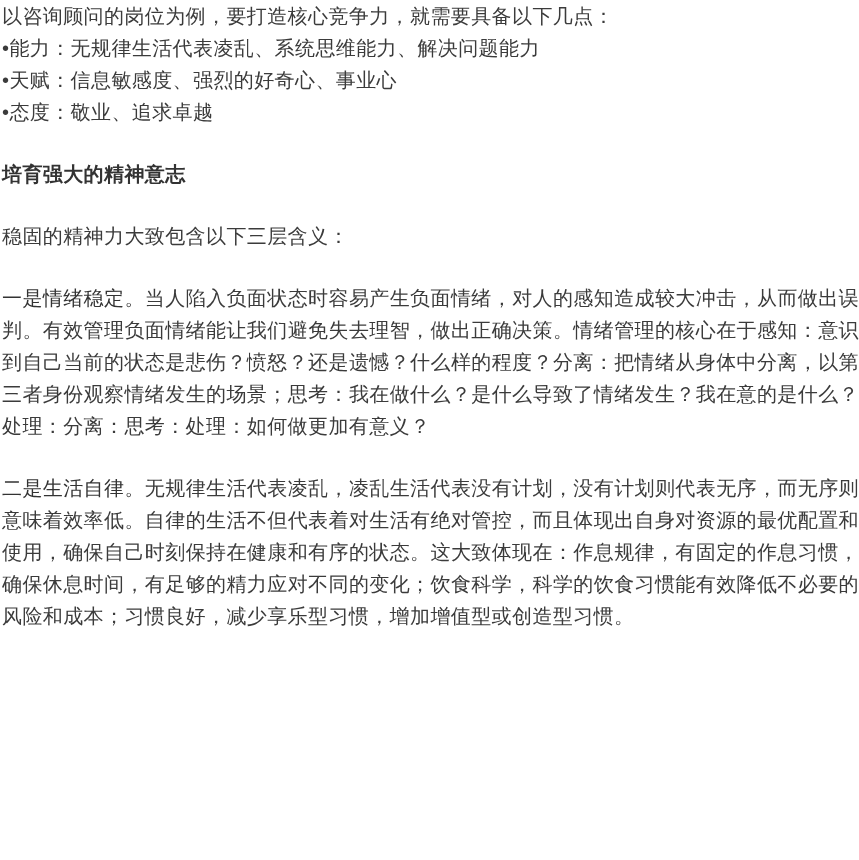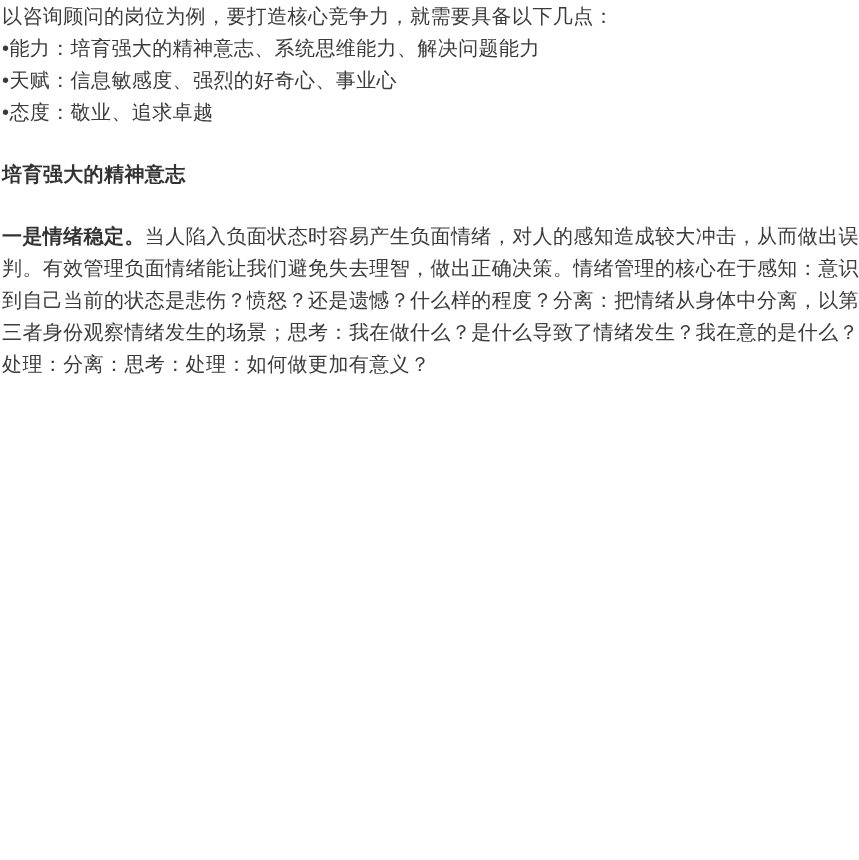--- a/index.html
+++ b/index.html
@@ -30,37 +30,39 @@
     margin: 0;
     padding: 0;
   }
   h2.heading {
     font-size: 20px;
     line-height: 32px;
     font-weight: 700;
     color: #333333;
   }
   .lead {
-    font-weight: 700;
+    font-weight: 400;
     color: #333333;
   }
 </style>
 </head>
 <body>
 
 <main class="article">
 
   <section class="block">
     <div class="line">以咨询顾问的岗位为例，要打造核心竞争力，就需要具备以下几点：</div>
-    <div class="line">•能力：培育强大的精神意志、系统思维能力、解决问题能力</div>
+    <div class="line">•能力：无规律生活代表凌乱、系统思维能力、解决问题能力</div>
     <div class="line">•天赋：信息敏感度、强烈的好奇心、事业心</div>
     <div class="line">•态度：敬业、追求卓越</div>
   </section>
 
 
   <h2 class="block heading">培育强大的精神意志</h2>
 
 
+  <p class="block">稳固的精神力大致包含以下三层含义：</p>
 
   <p class="block"><strong class="lead">一是情绪稳定。</strong><span>当人陷入负面状态时容易产生负面情绪，对人的感知造成较大冲击，从而做出误判。有效管理负面情绪能让我们避免失去理智，做出正确决策。情绪管理的核心在于感知：意识到自己当前的状态是悲伤？愤怒？还是遗憾？什么样的程度？分离：把情绪从身体中分离，以第三者身份观察情绪发生的场景；思考：我在做什么？是什么导致了情绪发生？我在意的是什么？处理：分离：思考：处理：如何做更加有意义？</span></p>
 
+  <p class="block"><strong class="lead">二是生活自律。</strong><span>无规律生活代表凌乱，凌乱生活代表没有计划，没有计划则代表无序，而无序则意味着效率低。自律的生活不但代表着对生活有绝对管控，而且体现出自身对资源的最优配置和使用，确保自己时刻保持在健康和有序的状态。这大致体现在：作息规律，有固定的作息习惯，确保休息时间，有足够的精力应对不同的变化；饮食科学，科学的饮食习惯能有效降低不必要的风险和成本；习惯良好，减少享乐型习惯，增加增值型或创造型习惯。</span></p>
 
 </main>
 
 </body></html>

